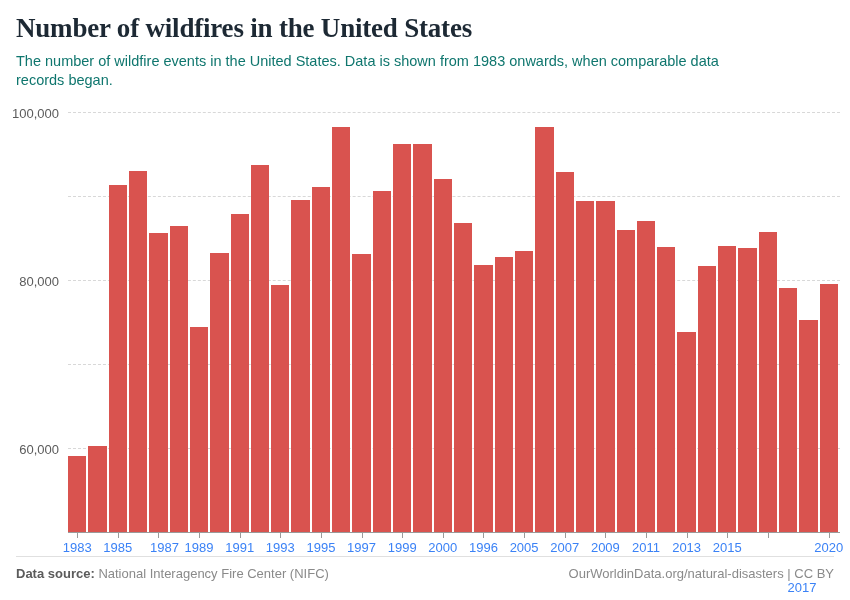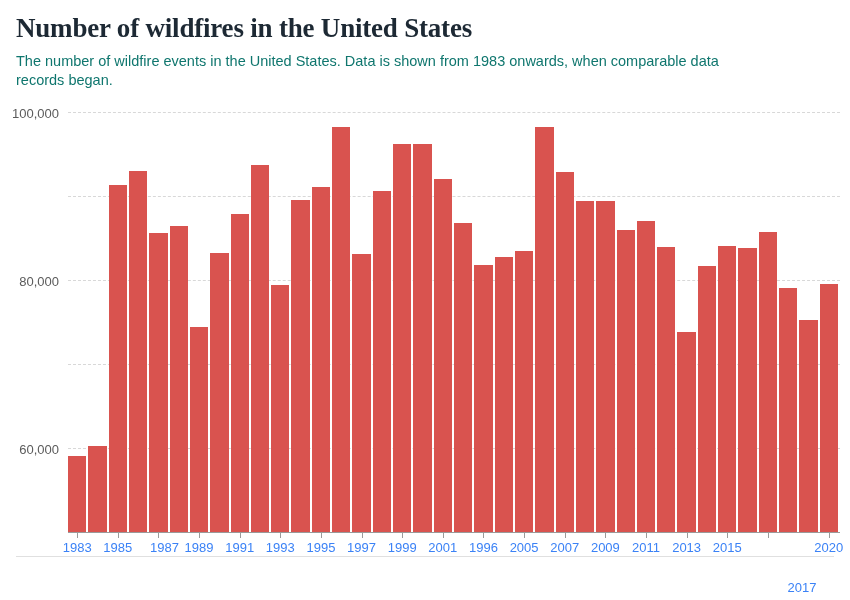--- a/index.html
+++ b/index.html
@@ -256,21 +256,21 @@
         <div class="xtick-label" style="left: 171.684px;">1991</div>
         <div class="xtick" style="left: 212.316px;"></div>
         <div class="xtick-label" style="left: 212.316px;">1993</div>
         <div class="xtick" style="left: 252.947px;"></div>
         <div class="xtick-label" style="left: 252.947px;">1995</div>
         <div class="xtick" style="left: 293.579px;"></div>
         <div class="xtick-label" style="left: 293.579px;">1997</div>
         <div class="xtick" style="left: 334.211px;"></div>
         <div class="xtick-label" style="left: 334.211px;">1999</div>
         <div class="xtick" style="left: 374.842px;"></div>
-        <div class="xtick-label" style="left: 374.842px;">2001</div>
+        <div class="xtick-label" style="left: 374.842px;">2000</div>
         <div class="xtick" style="left: 415.474px;"></div>
         <div class="xtick-label" style="left: 415.474px;">1996</div>
         <div class="xtick" style="left: 456.105px;"></div>
         <div class="xtick-label" style="left: 456.105px;">2005</div>
         <div class="xtick" style="left: 496.737px;"></div>
         <div class="xtick-label" style="left: 496.737px;">2007</div>
         <div class="xtick" style="left: 537.368px;"></div>
         <div class="xtick-label" style="left: 537.368px;">2009</div>
         <div class="xtick" style="left: 578px;"></div>
         <div class="xtick-label" style="left: 578px;">2011</div>
@@ -279,14 +279,18 @@
         <div class="xtick" style="left: 659.263px;"></div>
         <div class="xtick-label" style="left: 659.263px;">2015</div>
         <div class="xtick" style="left: 699.895px;"></div>
         <div class="xtick-label" style="left: 734px; margin-top: 40px;">2017</div>
         <div class="xtick" style="left: 760.842px;"></div>
         <div class="xtick-label" style="left: 760.842px;">2020</div>
       </div>
   </div>
 
   <div class="footer-rule"></div>
+  <div class="footer">
+    <div class="footer-left"><b>Data source:</b> <span>National Interagency Fire Center (NIFC)</span></div>
+    <div class="footer-right">OurWorldinData.org/natural-disasters | CC BY</div>
+  </div>
 
 </div>
 
 </body></html>

